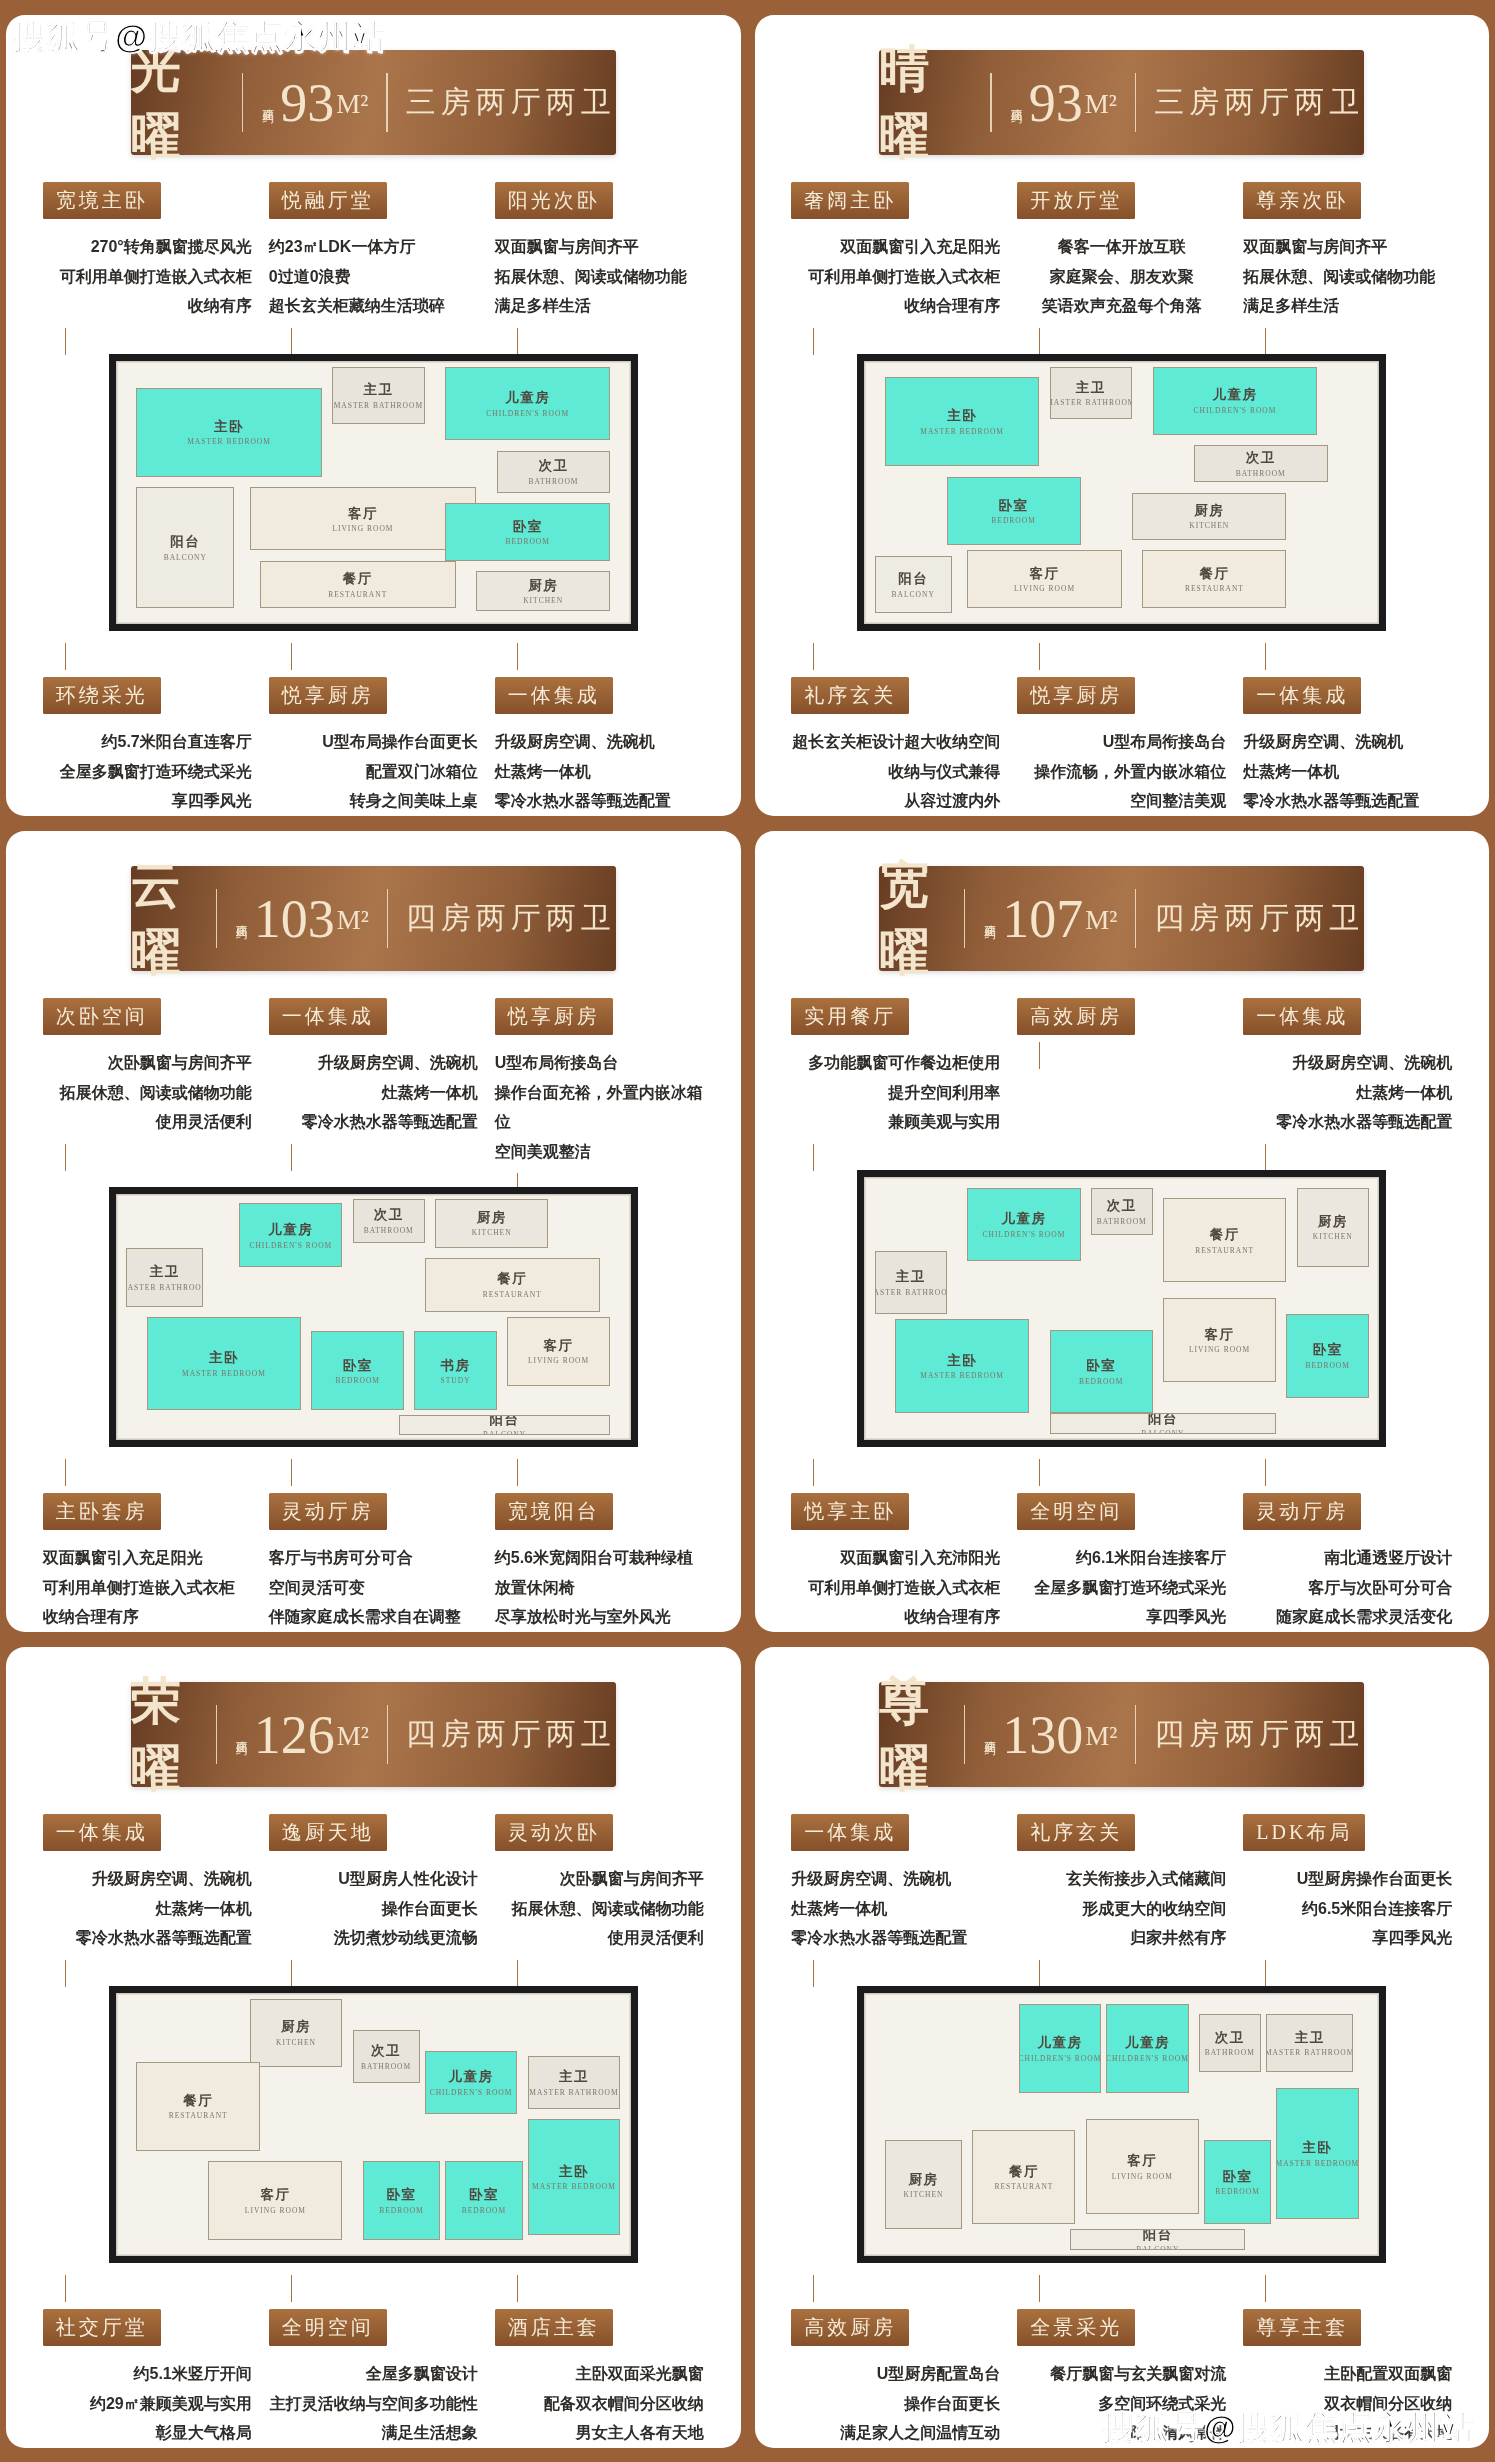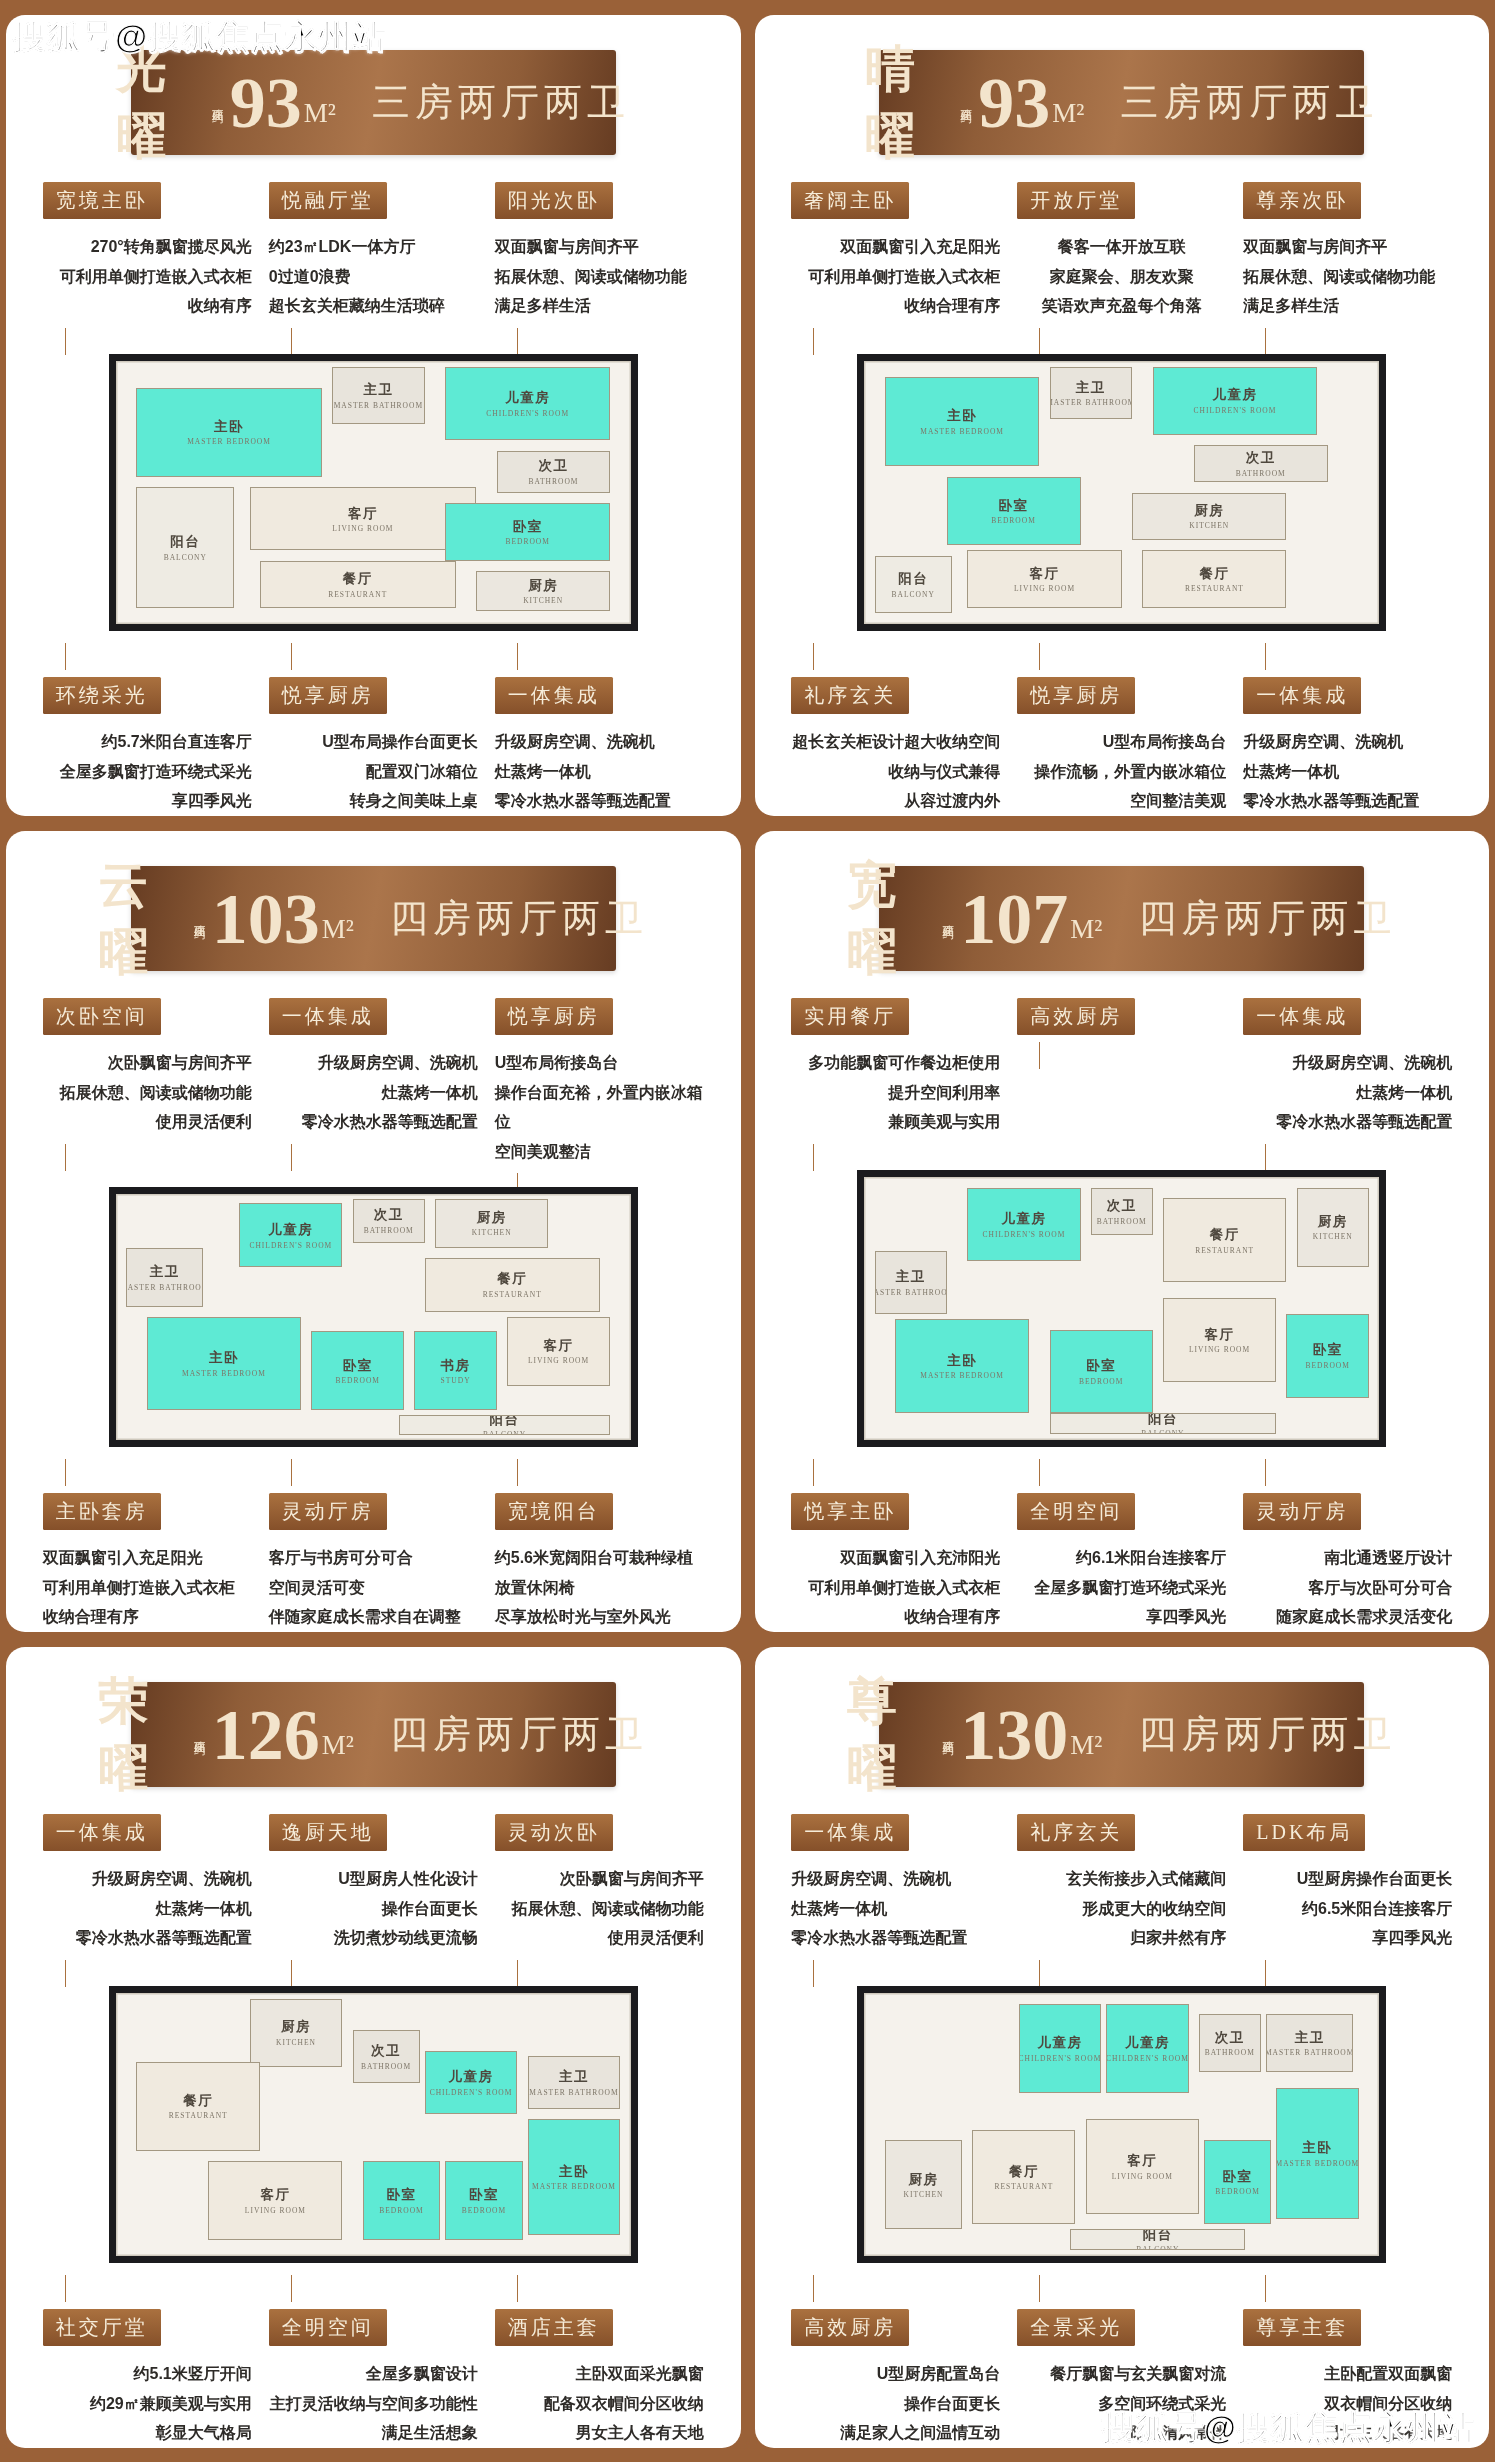--- a/index.html
+++ b/index.html
@@ -21,23 +21,23 @@
   .hdr{
     margin-top:35px;width:66%;height:105px;border-radius:3px;
     background:linear-gradient(100deg,#663c22 0%,#8f5d38 22%,#ab754b 50%,#8f5d38 78%,#663c22 100%);
     display:flex;align-items:center;justify-content:center;gap:18px;
     color:#f3e4cc;box-shadow:0 2px 5px rgba(0,0,0,.15);
   }
   .hdr-title{font-family:"Liberation Serif",serif;font-size:50px;letter-spacing:8px;font-weight:600;}
   .hdr-sep{width:1.5px;height:59px;background:rgba(243,228,204,.85);}
   .hdr-area{display:flex;align-items:center;}
   .hdr-pref{writing-mode:vertical-rl;text-orientation:upright;font-size:11.5px;letter-spacing:1.5px;line-height:1.15;margin-right:6px;}
-  .hdr-num{font-family:"Liberation Serif",serif;font-size:72px;font-weight:700;line-height:1;}
+  .hdr-num{font-family:"Liberation Serif",serif;font-size:54px;font-weight:400;line-height:1;}
   .hdr-unit{font-family:"Liberation Serif",serif;font-size:27px;align-self:flex-end;margin-bottom:10px;margin-left:2px;}
-  .hdr-config{font-family:Liberation Serif, serif;font-size:38px;letter-spacing:5px;white-space:nowrap;}
+  .hdr-config{font-family:Liberation Serif, serif;font-size:30px;letter-spacing:5px;white-space:nowrap;}
   
   .callouts{width:90%;display:grid;grid-template-columns:1fr 1fr 1fr;gap:0 17px;}
   .callouts.top{margin-top:27px;min-height:164px;}
   .callouts.bottom{margin-top:12.5px;}
   .co{display:flex;flex-direction:column;}
   .chip{
     align-self:flex-start;
     background:linear-gradient(180deg,#aa713f,#85502a);
     color:#f6ecd9;font-family:"Liberation Serif",serif;
     font-size:20px;letter-spacing:3px;padding:5px 13px;border-radius:1.5px;white-space:nowrap;

